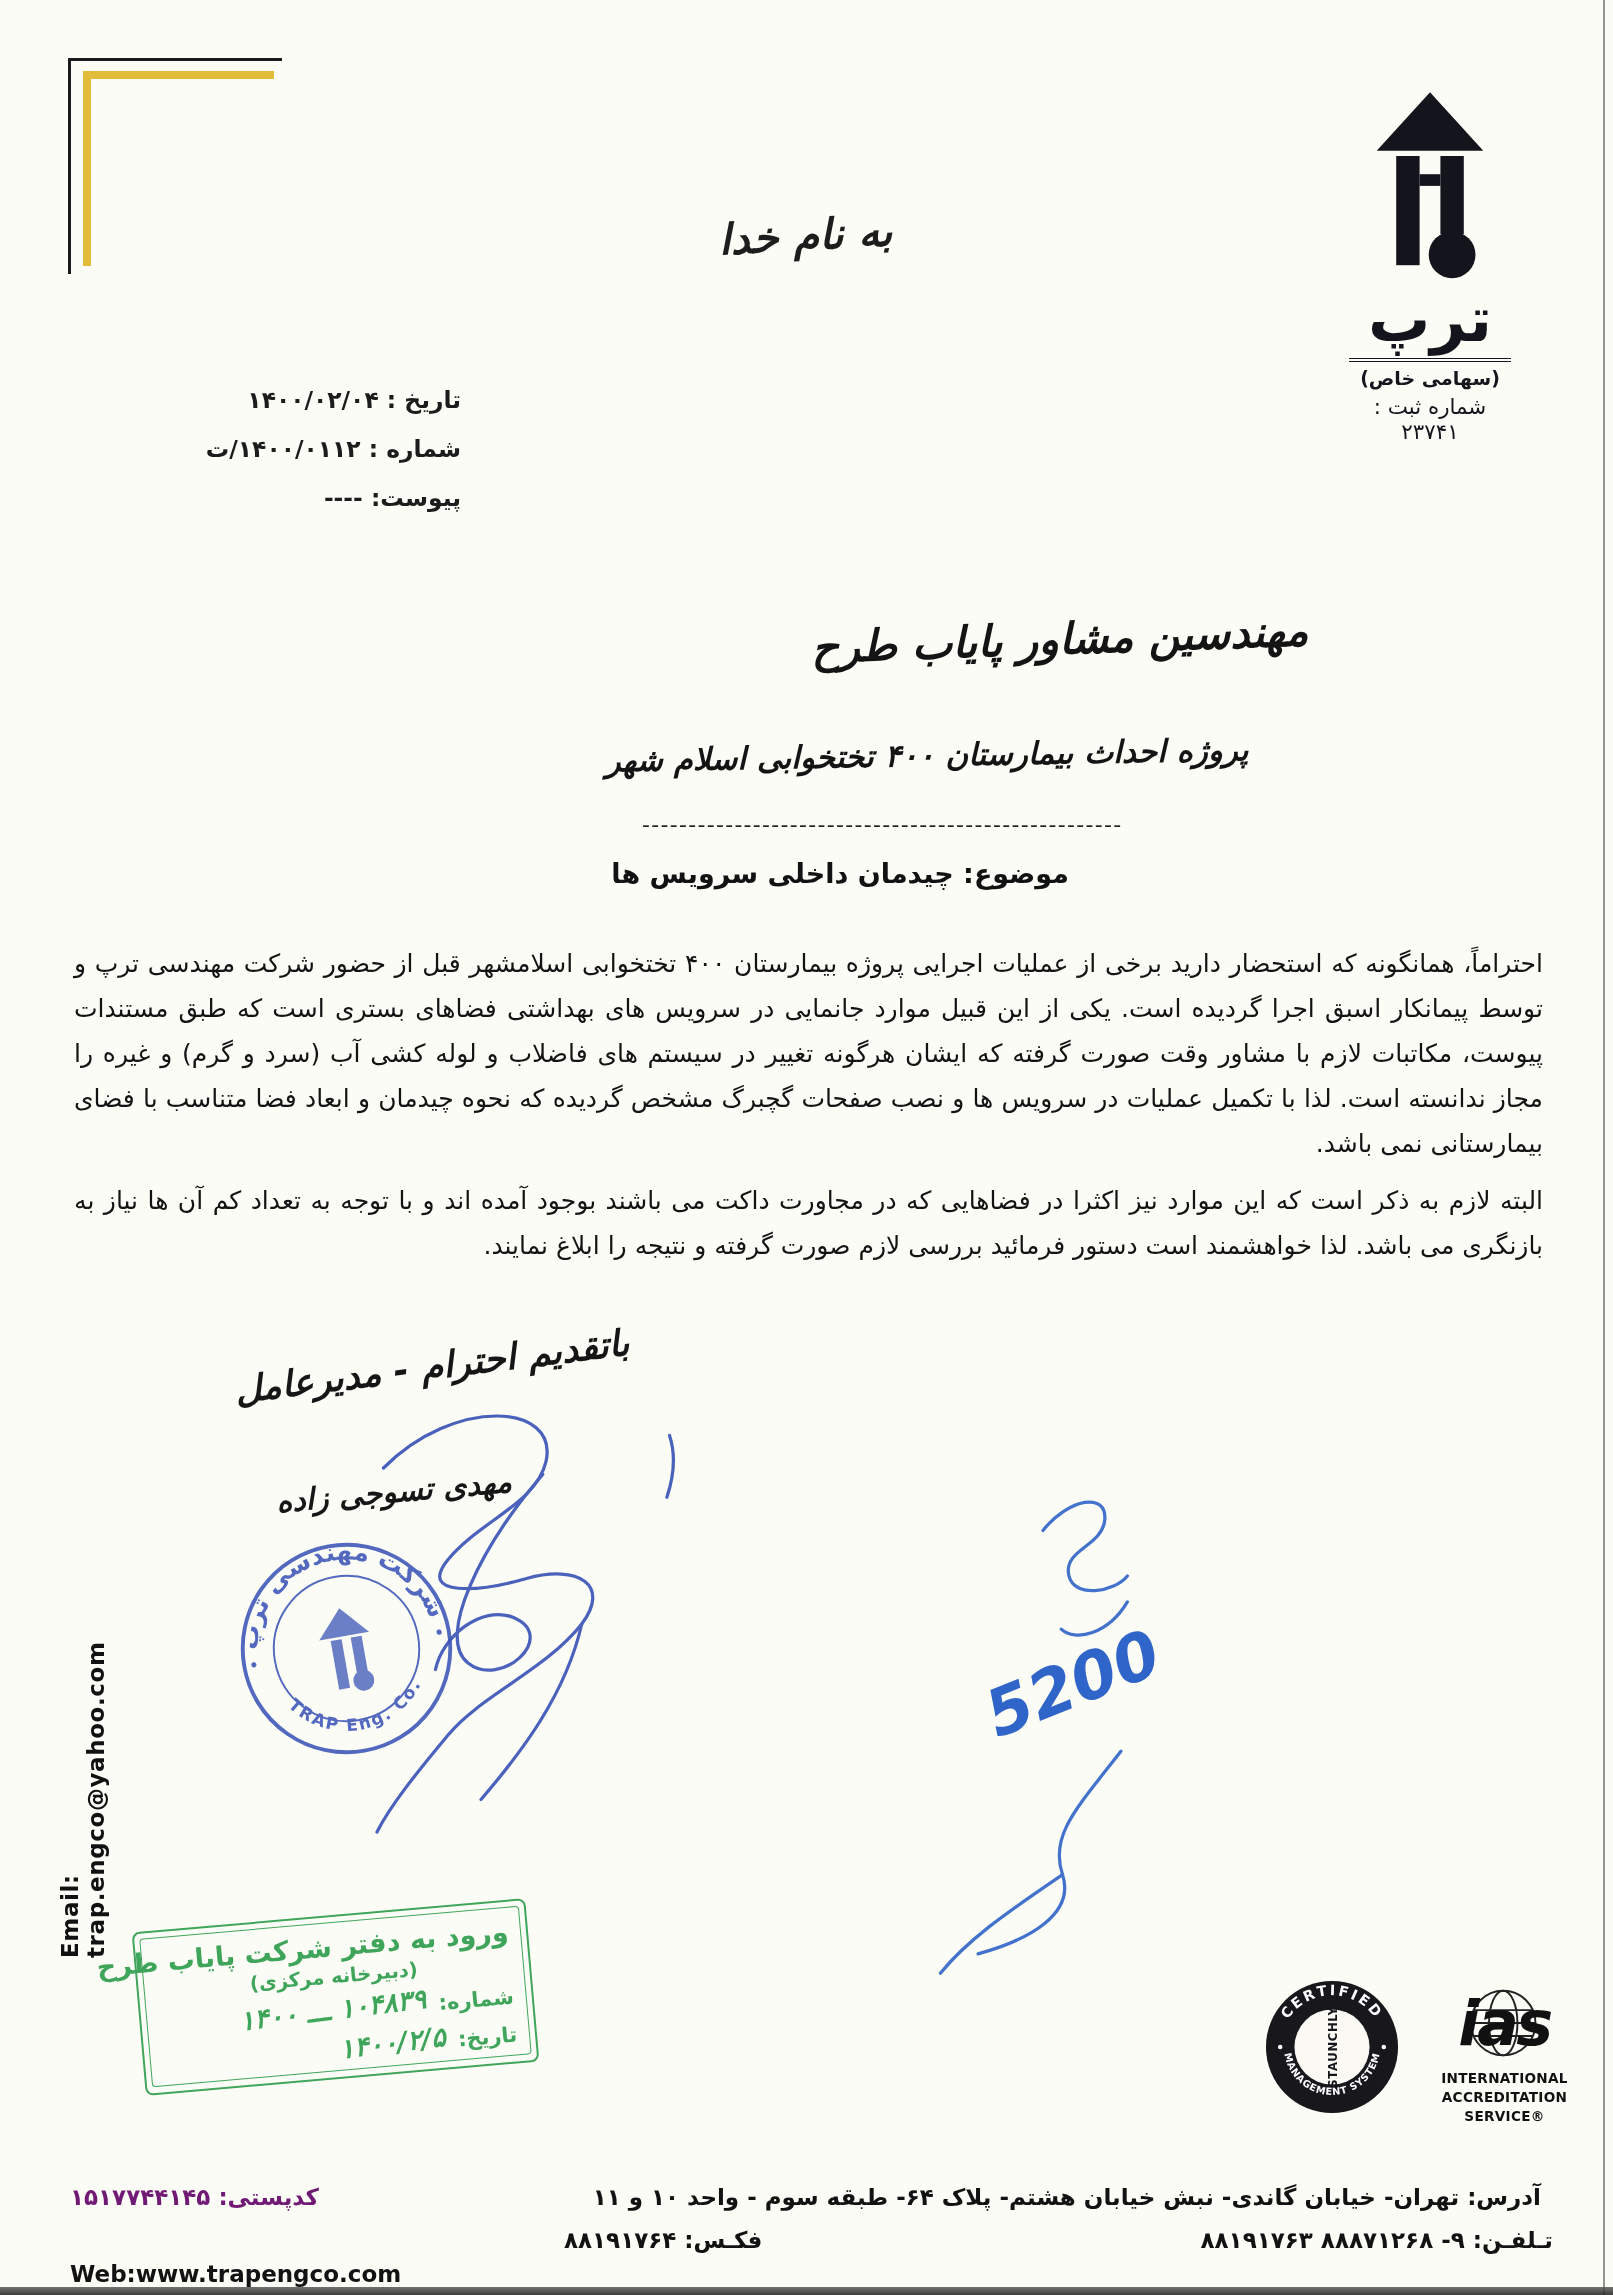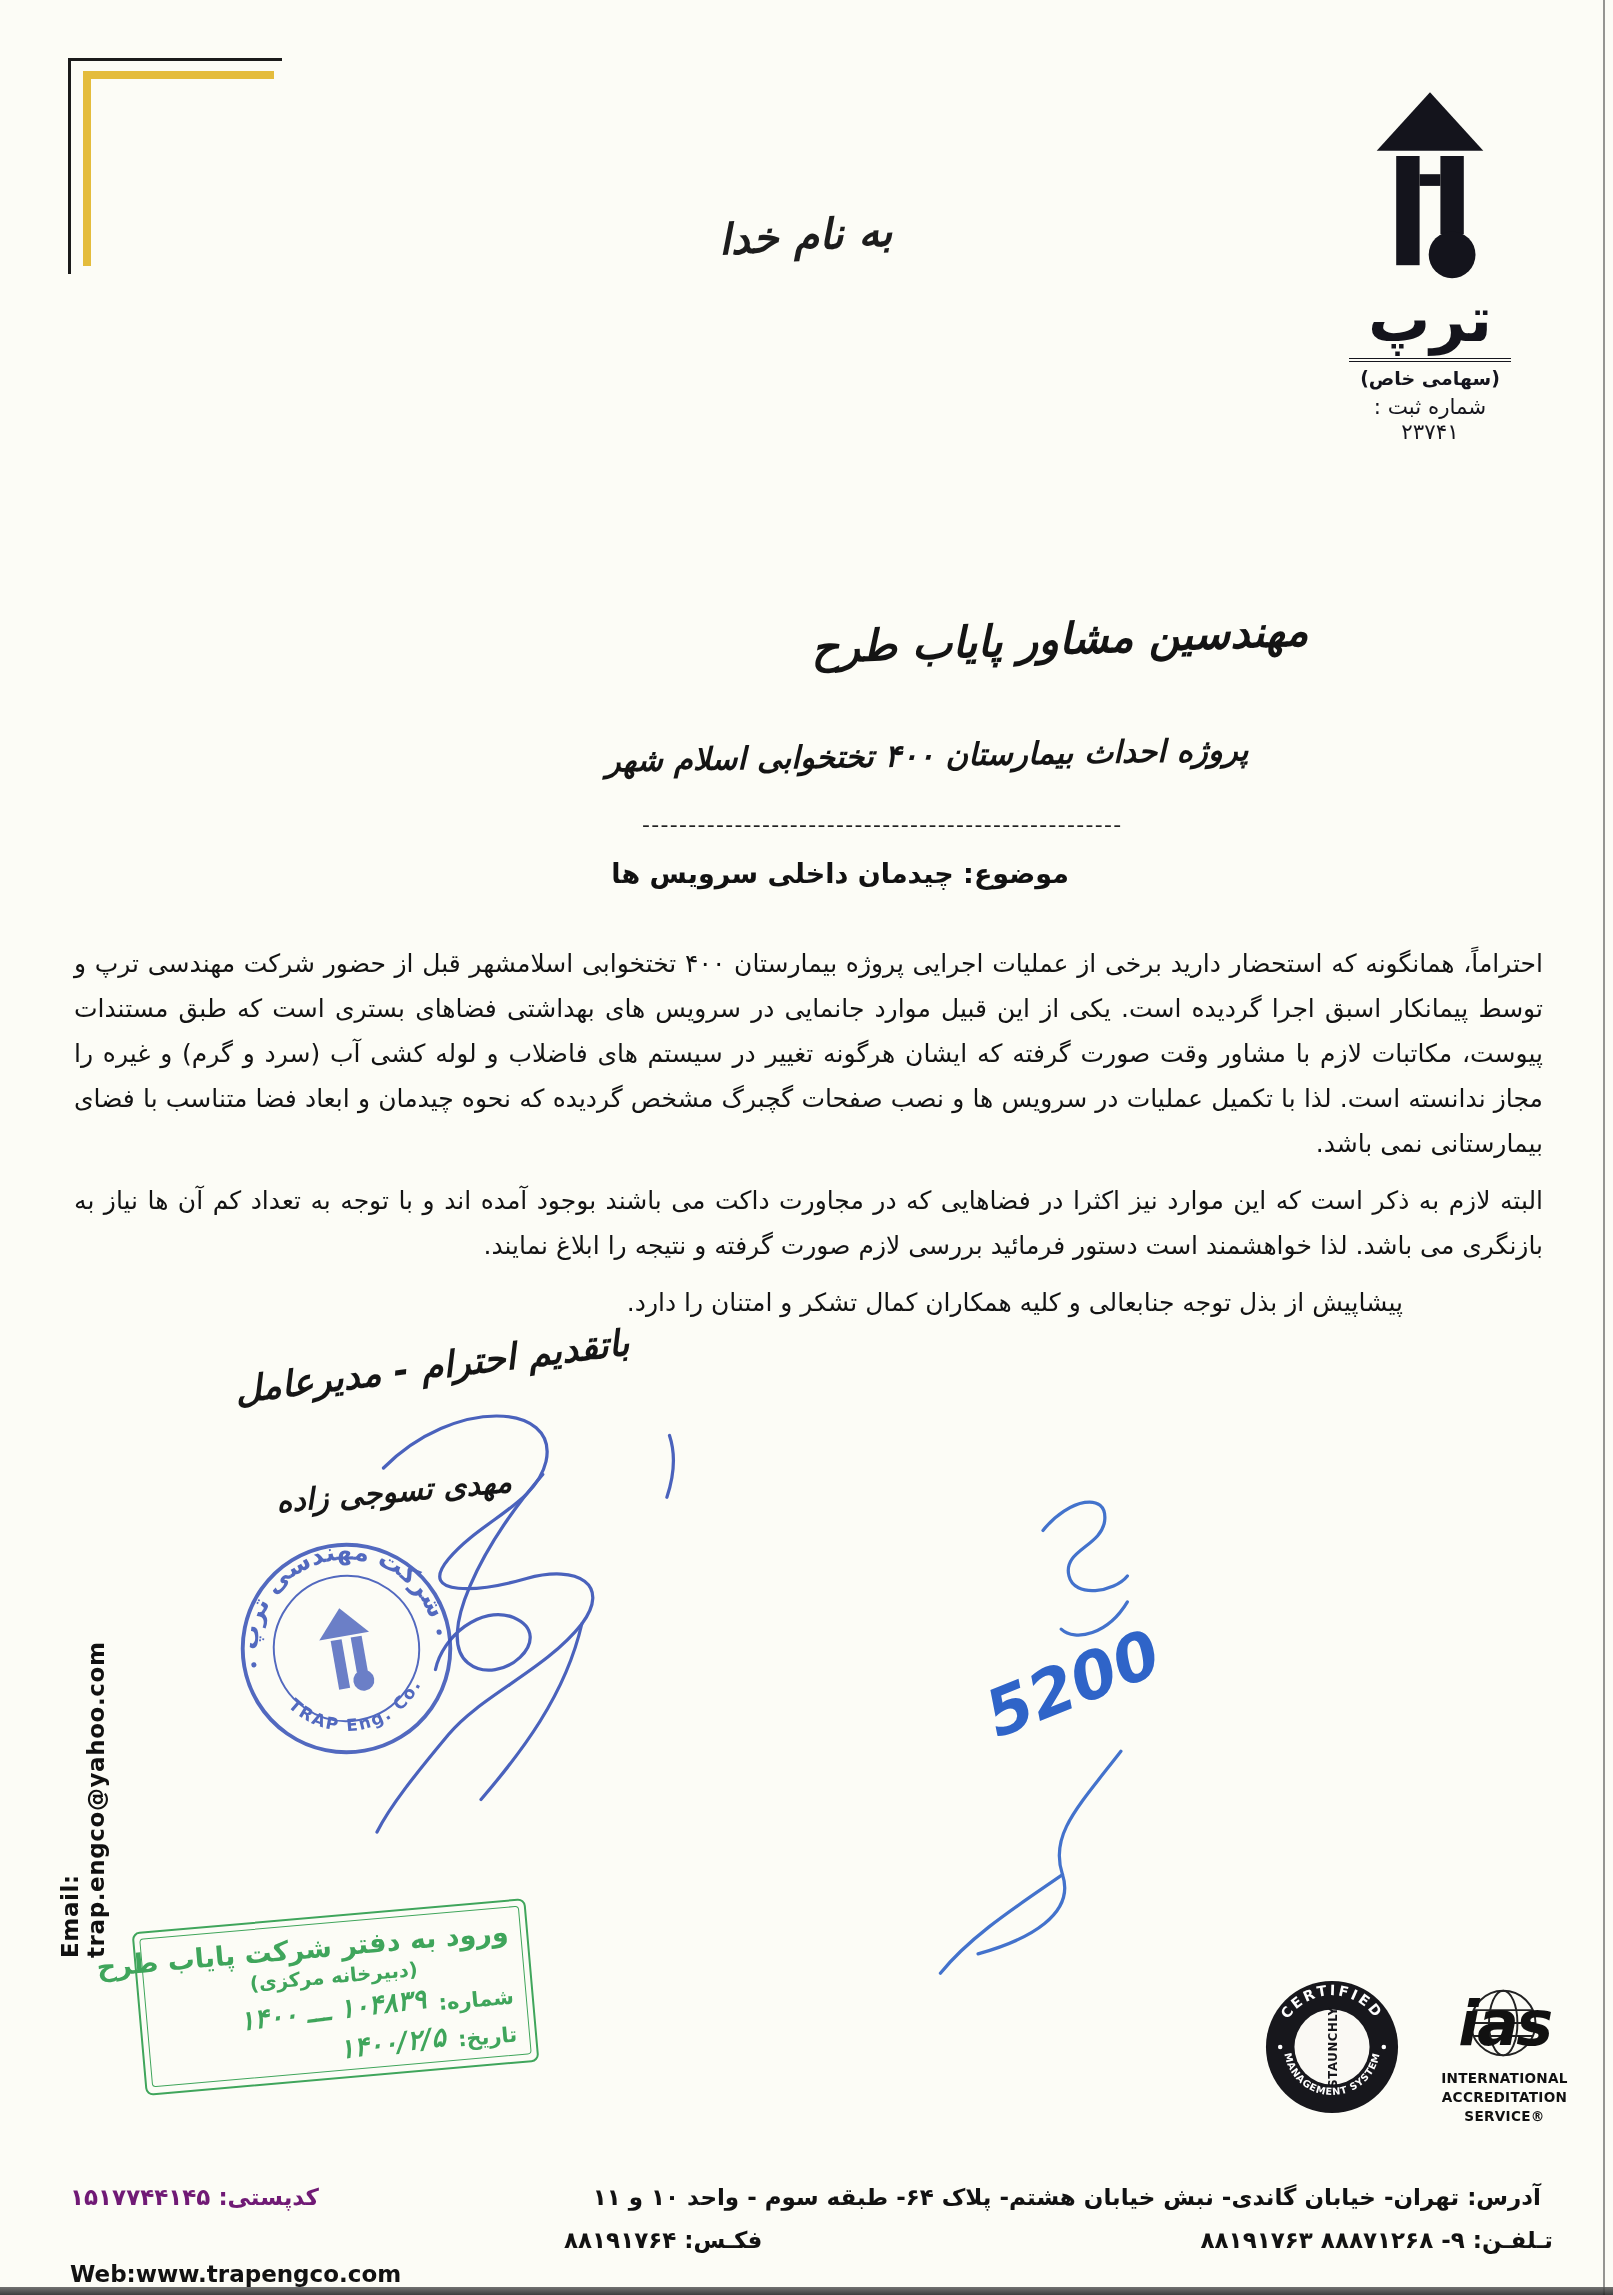--- a/index.html
+++ b/index.html
@@ -107,32 +107,36 @@
     </svg>
     <div class="logo-name">ترپ</div>
     <div class="logo-rule"></div>
     <div class="logo-rule2"></div>
     <div class="logo-type">(سهامی خاص)</div>
     <div class="logo-reg">شماره ثبت : ۲۳۷۴۱</div>
   </div>
 
   <div class="abs bismillah">به نام خدا</div>
 
+  <div class="abs meta">
+    <div>تاریخ : ۱۴۰۰/۰۲/۰۴</div>
+    <div>شماره : ۱۴۰۰/۰۱۱۲/ت</div>
+    <div>پیوست: ----</div>
+  </div>
 
   <div class="abs recipient">مهندسین مشاور پایاب طرح</div>
 
   <div class="abs project-title">پروژه احداث بیمارستان ۴۰۰ تختخوابی اسلام شهر</div>
   <div class="abs divider">----------------------------------------------------</div>
 
   <div class="abs subject">موضوع: چیدمان داخلی سرویس ها</div>
 
   <div class="abs body-block">
     <p>احتراماً، همانگونه که استحضار دارید برخی از عملیات اجرایی پروژه بیمارستان ۴۰۰ تختخوابی اسلامشهر قبل از حضور شرکت مهندسی ترپ و توسط پیمانکار اسبق اجرا گردیده است. یکی از این قبیل موارد جانمایی در سرویس های بهداشتی فضاهای بستری است که طبق مستندات پیوست، مکاتبات لازم با مشاور وقت صورت گرفته که ایشان هرگونه تغییر در سیستم های فاضلاب و لوله کشی آب (سرد و گرم) و غیره را مجاز ندانسته است. لذا با تکمیل عملیات در سرویس ها و نصب صفحات گچبرگ مشخص گردیده که نحوه چیدمان و ابعاد فضا متناسب با فضای بیمارستانی نمی باشد.</p>
     <p>البته لازم به ذکر است که این موارد نیز اکثرا در فضاهایی که در مجاورت داکت می باشند بوجود آمده اند و با توجه به تعداد کم آن ها نیاز به بازنگری می باشد. لذا خواهشمند است دستور فرمائید بررسی لازم صورت گرفته و نتیجه را ابلاغ نمایند.</p>
-    <p class="indented">پیشاپیش از بذل توجه جنابعالی و کلیه همکاران کمال تشکر و امتنان را دارد.</p>
   </div>
 
   <div class="abs closing-title">باتقدیم احترام - مدیرعامل</div>
   <div class="abs closing-name">مهدی تسوجی زاده</div>
 
   <svg class="abs signature-svg" width="442" height="468" viewBox="0 0 680 720">
     <g fill="none" stroke="#3b55b8" stroke-width="5" stroke-linecap="round" opacity="0.92">
       <path d="M 150 120 C 260 10 420 20 400 110 C 385 175 300 200 250 260 C 200 320 300 310 370 290 C 450 268 500 300 455 360 C 400 430 300 470 250 530 C 200 590 160 640 140 680"></path>
       <path d="M 395 130 C 300 240 230 380 280 420 C 330 460 420 380 350 350 C 300 330 240 380 230 430"></path>
       <path d="M 455 360 C 430 470 360 560 300 630"></path>

